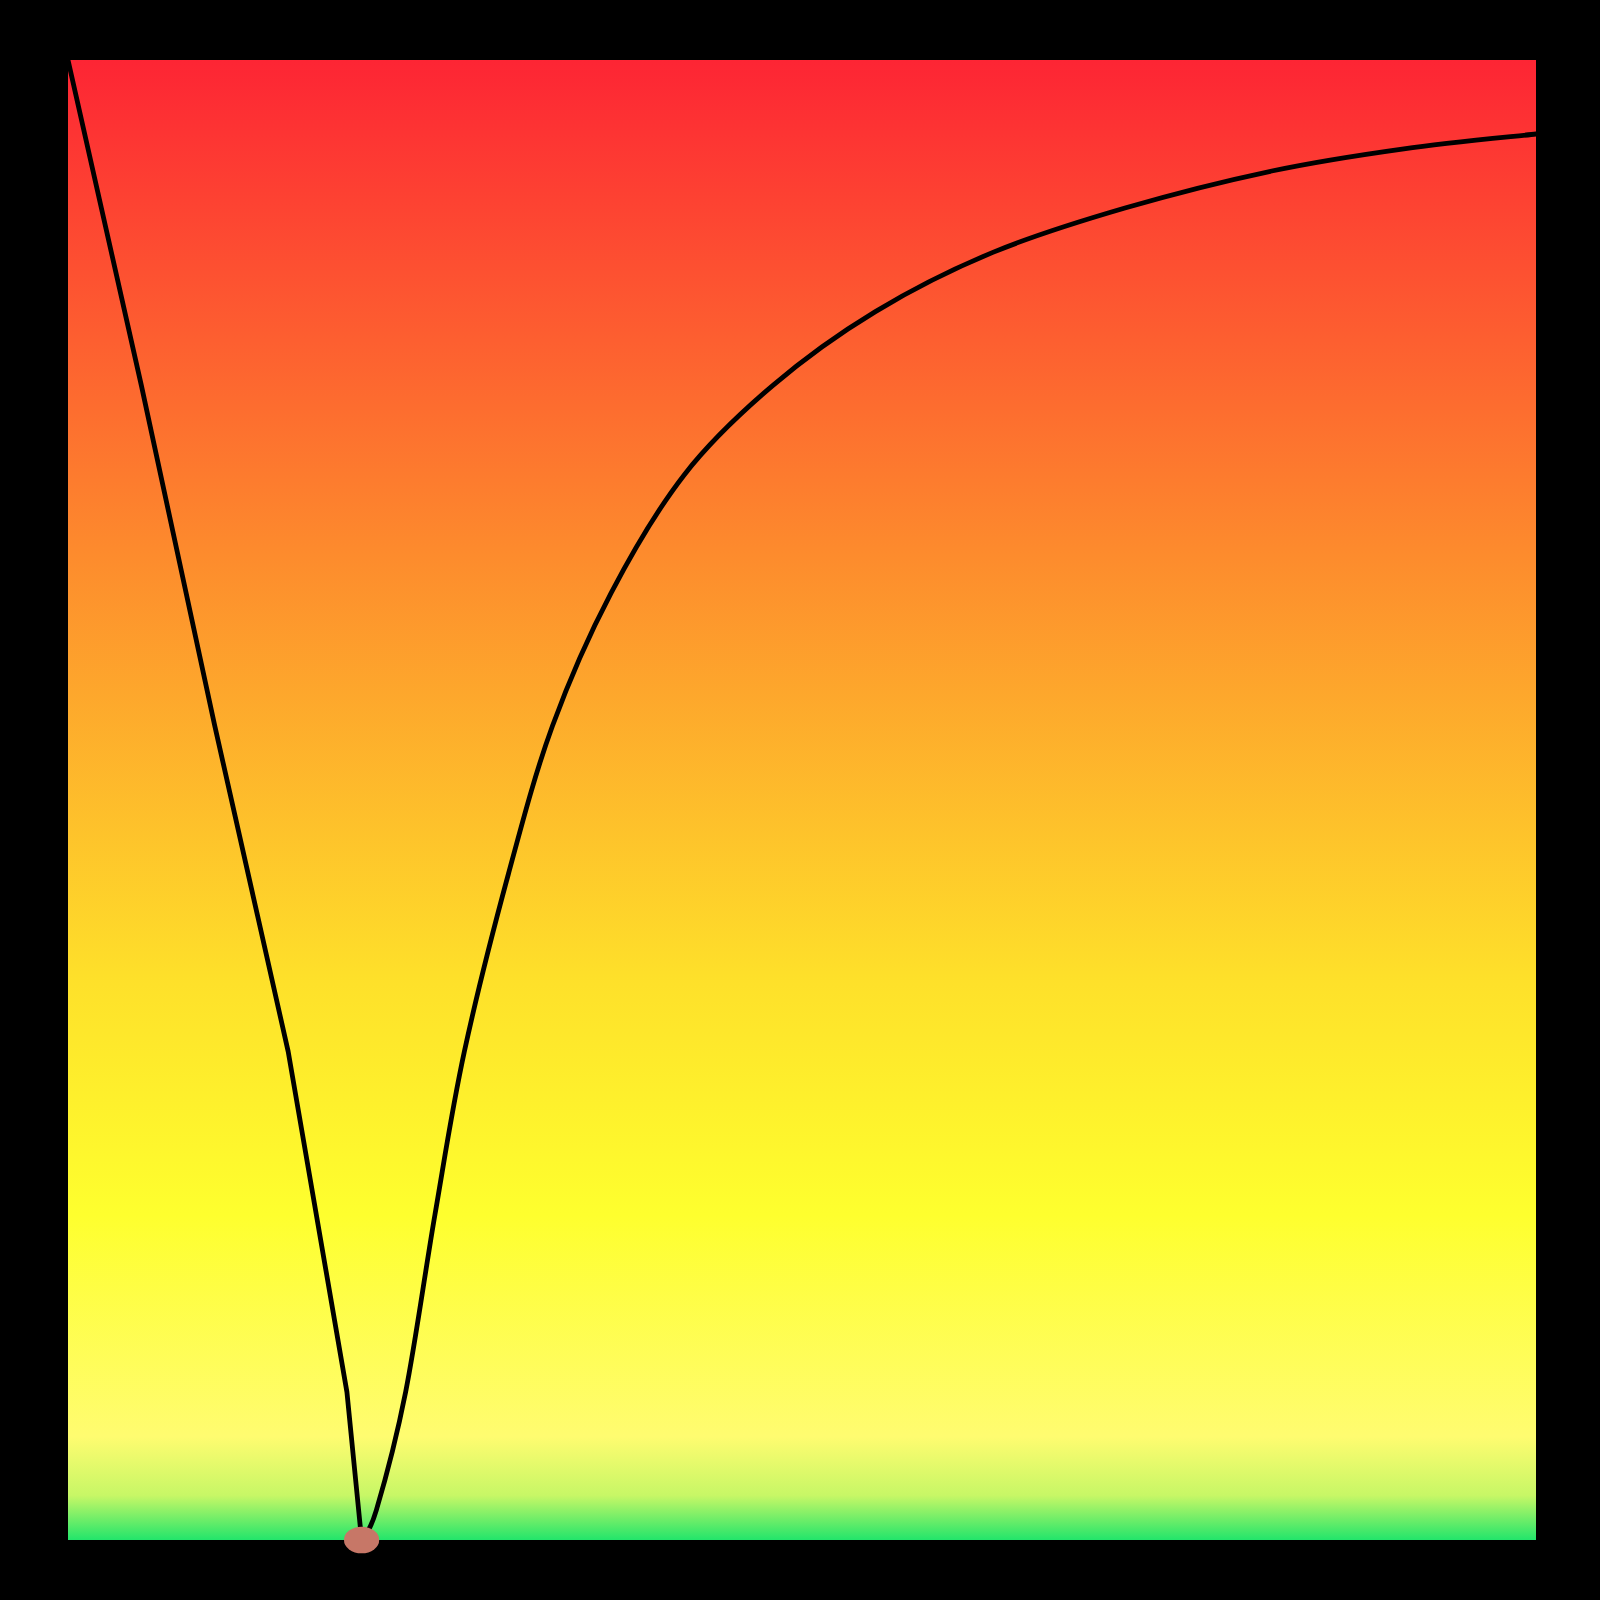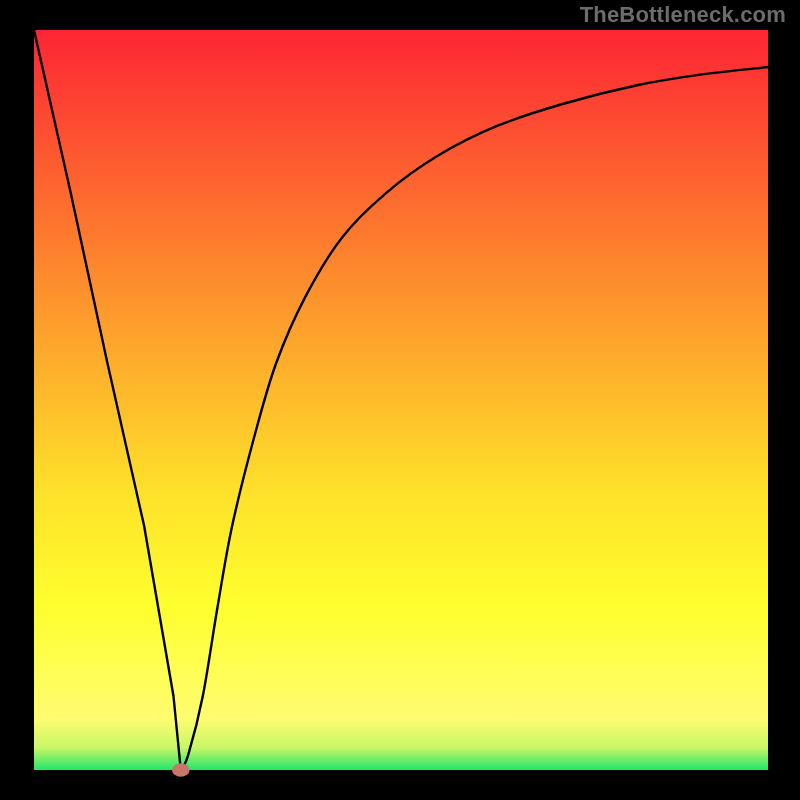--- a/index.html
+++ b/index.html
@@ -30,21 +30,20 @@
   svg {
     position: absolute;
     top: 0;
     left: 0;
   }
 </style>
 </head>
 <body>
 
 <div class="frame">
-  <div class="watermark">TheBottleneck.com</div>
 
   <svg width="800" height="800" viewBox="0 0 800 800">
     <defs>
       <linearGradient id="bg-grad" x1="0" y1="0" x2="0" y2="1">
         <stop id="g0" offset="0%" stop-color="#fd2534"></stop>
         <stop id="g1" offset="33%" stop-color="#fd8a2d"></stop>
         <stop id="g2" offset="62%" stop-color="#fee02a"></stop>
         <stop id="g3" offset="78%" stop-color="#feff2e"></stop>
         <stop id="g4" offset="93%" stop-color="#fffc70"></stop>
         <stop id="g5" offset="97%" stop-color="#c7f766"></stop>

